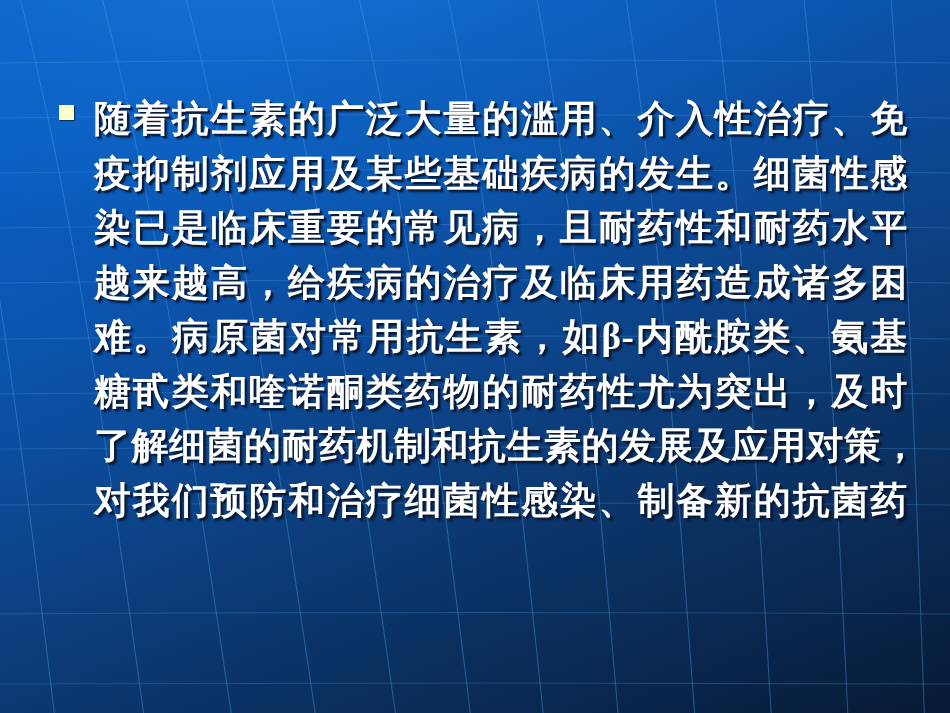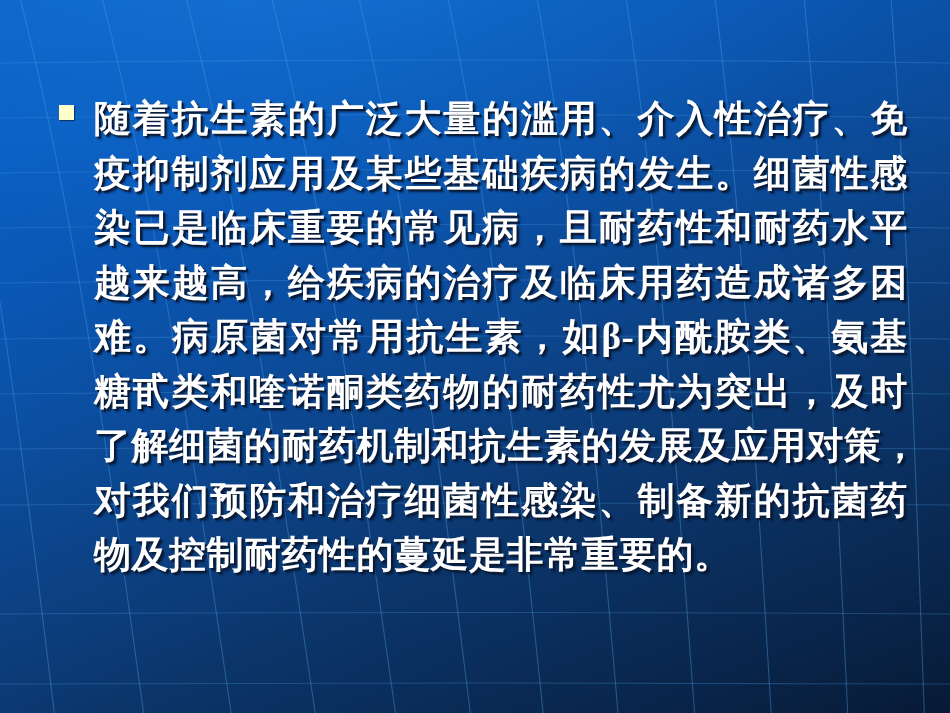--- a/index.html
+++ b/index.html
@@ -340,18 +340,17 @@
             <span>染</span>
             <span>、</span>
             <span>制</span>
             <span>备</span>
             <span>新</span>
             <span>的</span>
             <span>抗</span>
             <span>菌</span>
             <span>药</span>
           </span>
-        <span class="line last">物及控制耐药性的蔓延是非常重要的。</span>
       </p>
     </div>
   </div>
 
 </div>
 
 </body></html>

